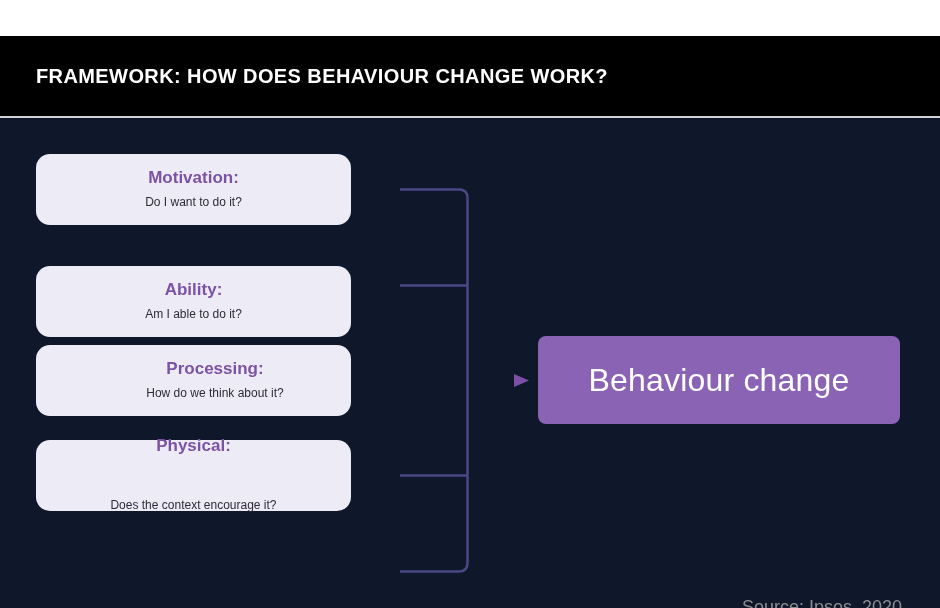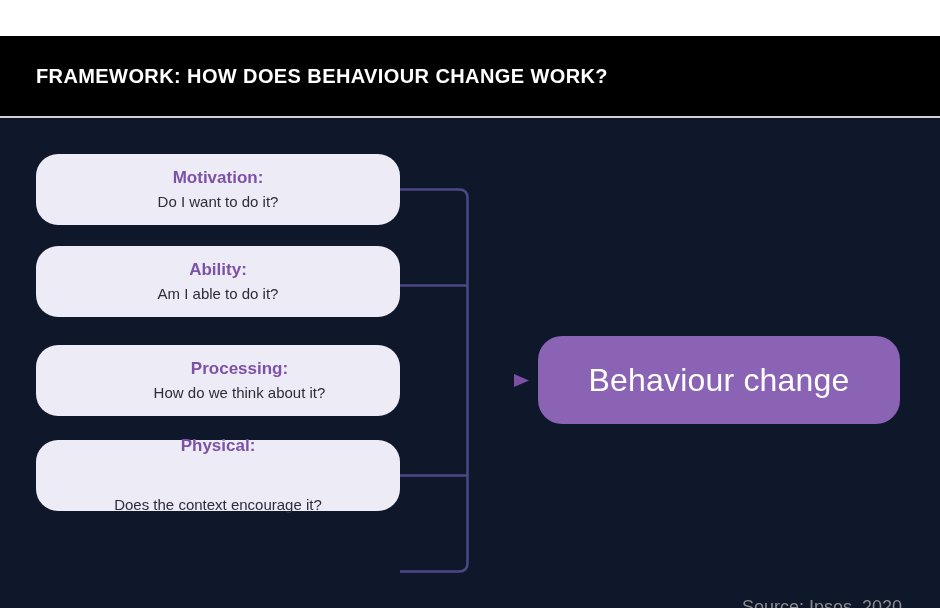--- a/index.html
+++ b/index.html
@@ -21,32 +21,32 @@
     border-bottom:2px solid #d2d2d2;
     display:flex;align-items:center;
   }
   .header h1{
     color:var(--header-text);
     font-size:20px;font-weight:bold;letter-spacing:0.4px;
     padding-left:36px;white-space:nowrap;
   }
   .connector-svg{position:absolute;top:0;left:0;width:940px;height:608px;pointer-events:none;}
   .factor{
-    position:absolute;left:36px;width:364px;height:71px;
-    background:var(--factor-card-bg);border-radius:22px;
+    position:absolute;left:36px;width:315px;height:71px;
+    background:var(--factor-card-bg);border-radius:14px;
     display:flex;flex-direction:column;justify-content:center;align-items:center;
     line-height:24px;
   }
   .factor .label{color:var(--factor-label);font-size:17px;font-weight:bold;}
-  .factor .question{color:var(--factor-question);font-size:15px;}
-  .factor-0{top:118px;} .factor-1{top:210px;} .factor-2{top:309px;padding-left:43px;}
+  .factor .question{color:var(--factor-question);font-size:12px;}
+  .factor-0{top:118px;} .factor-1{top:230px;} .factor-2{top:309px;padding-left:43px;}
   .factor-3{top:404px;gap:35px;} .factor-4{top:500px;}
   .outcome{
     position:absolute;left:538px;top:300px;width:362px;height:88px;
-    background:var(--outcome-bg);border-radius:24px;
+    background:var(--outcome-bg);border-radius:8px;
     display:flex;align-items:center;justify-content:center;
   }
   .outcome .label{color:var(--outcome-text);font-size:32px;font-weight:400;letter-spacing:0.2px;}
   .source{
     position:absolute;top:561px;right:38px;
     color:var(--source-text);font-size:18px;
   }
 </style>
 </head>
 <body>

